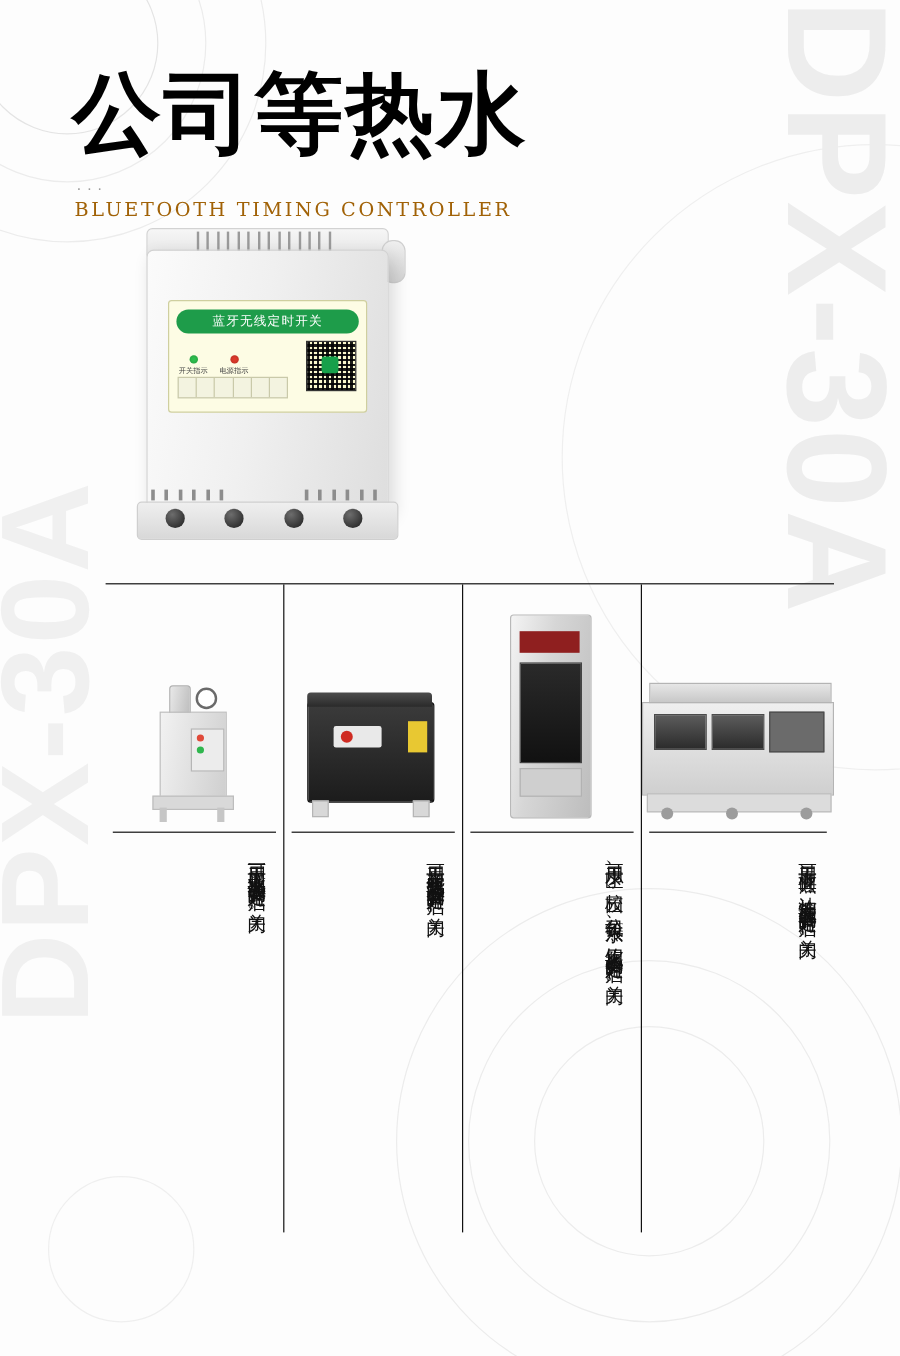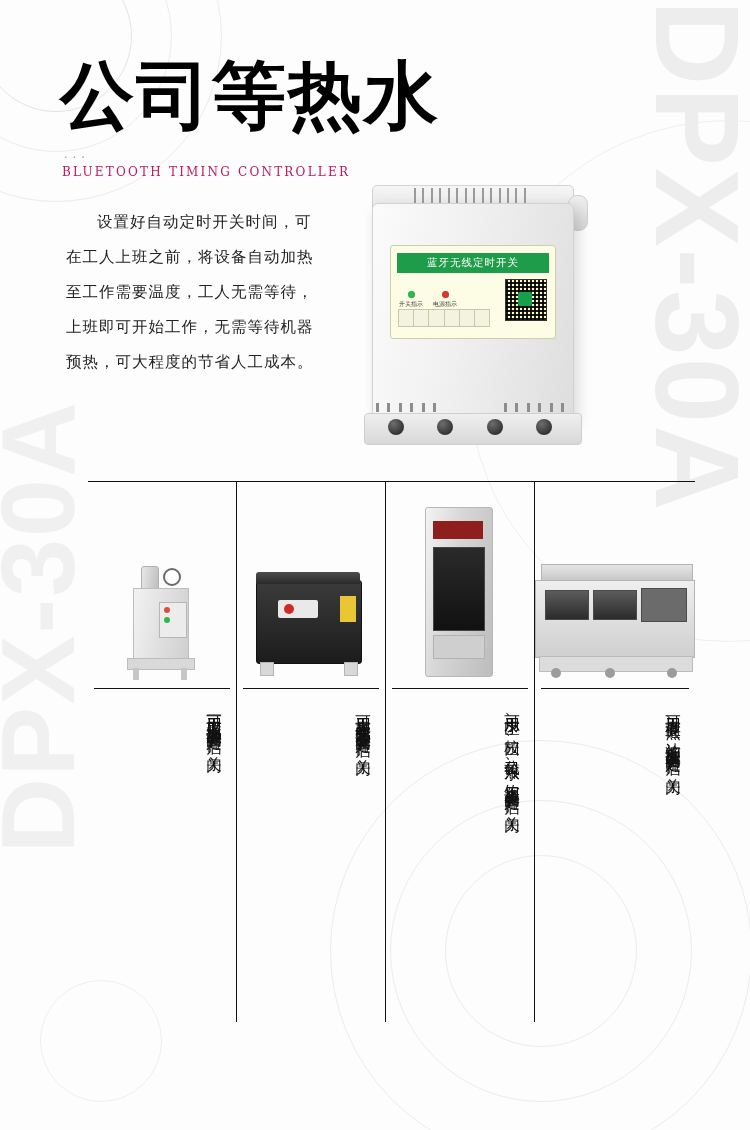--- a/index.html
+++ b/index.html
@@ -81,23 +81,23 @@
     margin: 0;
   }
   .title-dots {
     margin: 10px 0 4px 4px;
     color: #9a9a9a;
     font-size: 13px;
     letter-spacing: 5px;
   }
   .title-en {
     font-family: "DejaVu Serif", "Liberation Serif", serif;
-    font-size: 12px;
+    font-size: 16px;
     letter-spacing: 2.2px;
-    color: #be185d;
+    color: #a16207;
     margin: 0 0 0 2px;
   }
 
   
   .intro-wrap {
     position: relative;
     display: flex;
     align-items: flex-start;
     padding: 26px 40px 0 66px;
   }
@@ -176,21 +176,21 @@
     border-radius: 3px;
   }
   .panel-title {
     margin: 7px 6px 0 6px;
     background: #1e9c4a;
     color: #fff;
     font-size: 10.5px;
     letter-spacing: 1px;
     text-align: center;
     padding: 3px 0;
-    border-radius: 0;
+    border-radius: 10px;
   }
   .panel-row {
     display: flex;
     align-items: center;
     padding: 6px 8px 0 8px;
     gap: 6px;
   }
   .panel-labels {
     flex: 1;
     display: flex;
@@ -449,23 +449,20 @@
     <div class="sidetext left">DPX-30A</div>
   </div>
 
   <div class="header">
     <h1 class="title-cn">公司等热水</h1>
     <div class="title-dots">...</div>
     <div class="title-en">BLUETOOTH TIMING CONTROLLER</div>
   </div>
 
   <div class="intro-wrap">
-    <div class="intro-text">
-      <p>设置好自动定时开关时间，可在工人上班之前，将设备自动加热至工作需要温度，工人无需等待，上班即可开始工作，无需等待机器预热，可大程度的节省人工成本。</p>
-    </div>
 
     <div class="product">
       <div class="dev-top-ridge"></div>
       <div class="vents">
         <i></i>
           <i></i>
           <i></i>
           <i></i>
           <i></i>
           <i></i>

